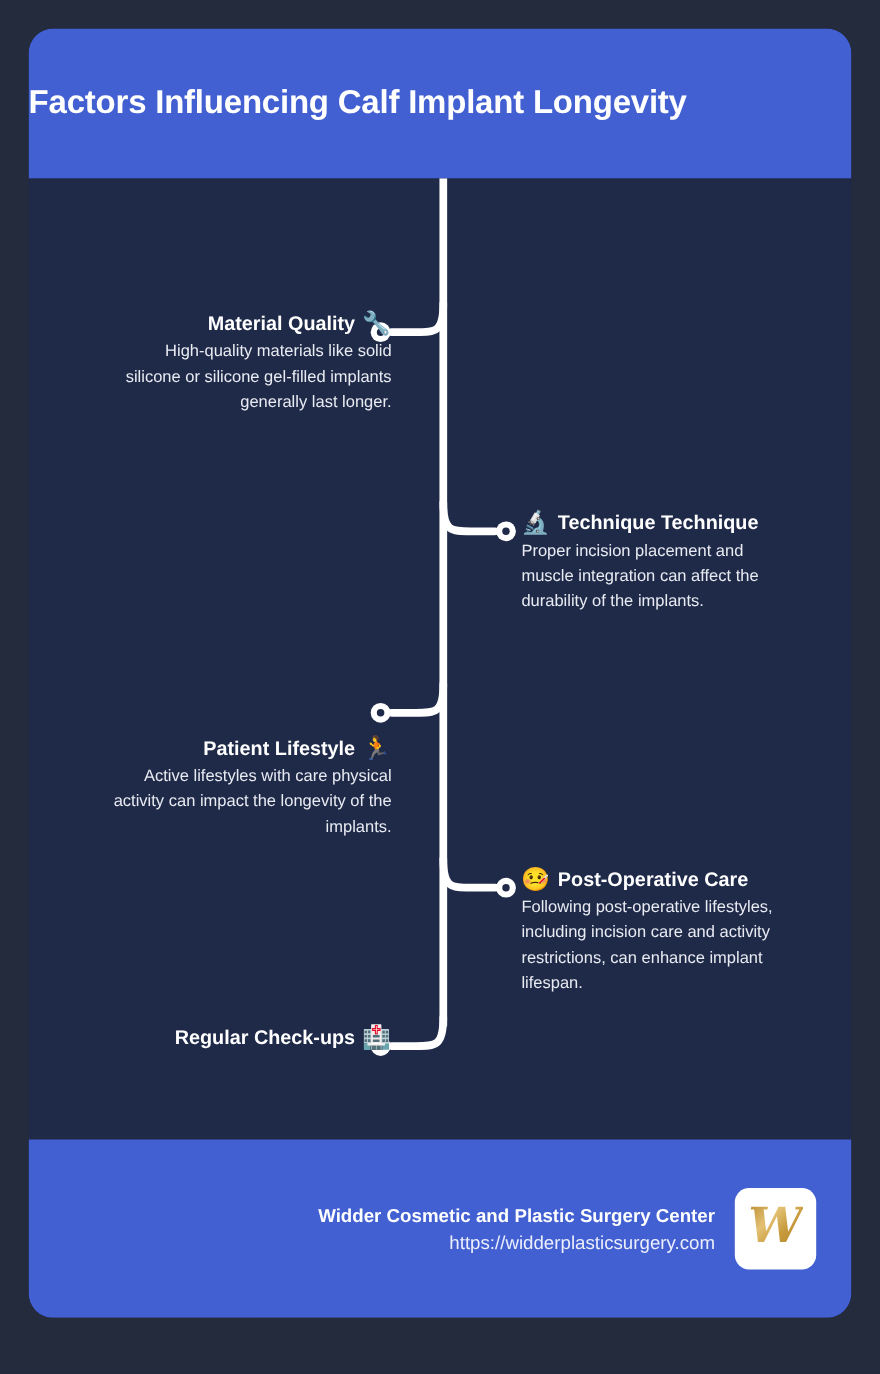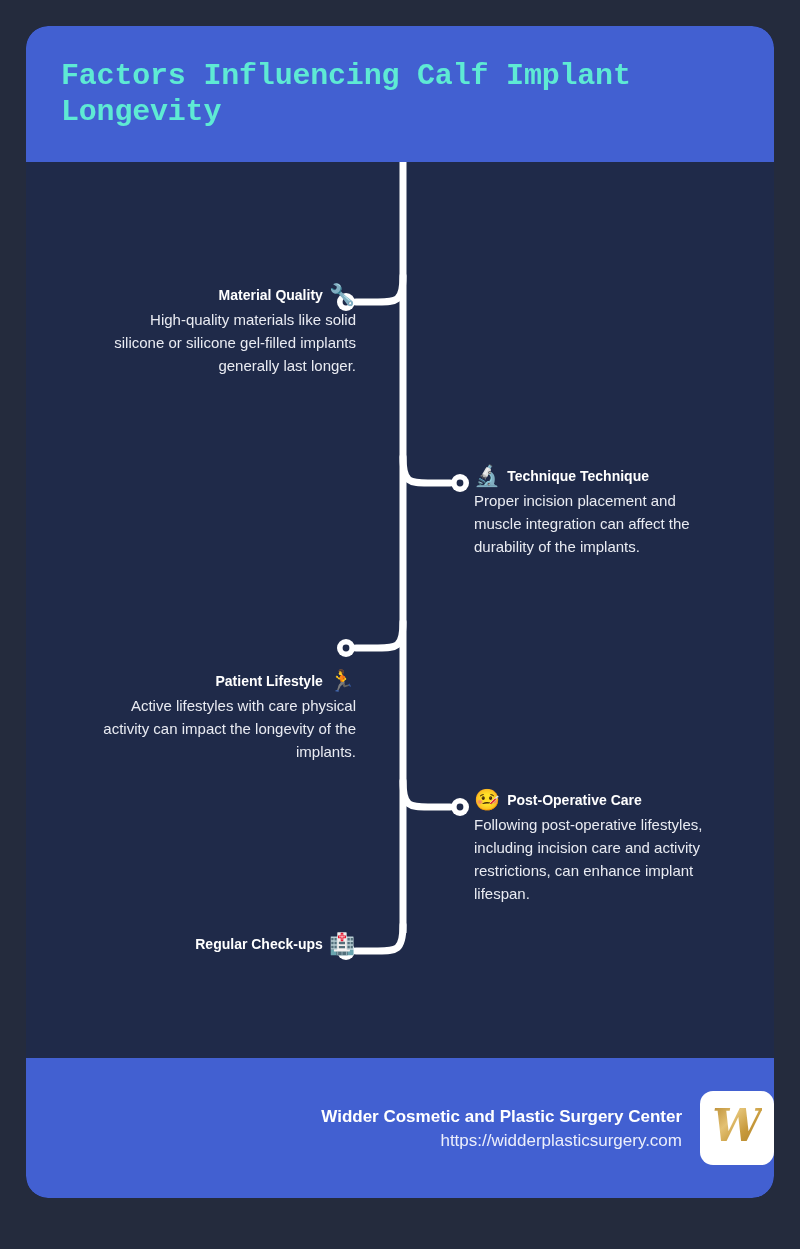--- a/index.html
+++ b/index.html
@@ -37,28 +37,26 @@
     left: 0;
     top: 0;
     width: 748px;
     height: 136px;
     background: #4260d1;
     border-radius: 22px 22px 0 0;
     display: flex;
     align-items: center;
   }
   .header-title {
-    color: #5eead4;
+    color: #ffffff;
     font-size: 30px;
     font-weight: bold;
     letter-spacing: -0.2px;
-    padding-left: 35px;
     padding-right: 20px;
     line-height: 1.2;
-    font-family: Liberation Mono, monospace;
   }
 
   
   .body {
     position: absolute;
     left: 0;
     top: 136px;
     width: 748px;
     height: 896px;
   }
@@ -96,21 +94,21 @@
   .item-head {
     display: flex;
     align-items: center;
     gap: 7px;
     margin-bottom: 3px;
   }
   .item.left .item-head { justify-content: flex-end; }
 
   .item-title {
     color: #ffffff;
-    font-size: 14px;
+    font-size: 18px;
     font-weight: bold;
     white-space: nowrap;
   }
 
   .item-icon {
     font-size: 21px;
     line-height: 1;
     filter: saturate(1.05);
   }
 
@@ -126,26 +124,27 @@
   #item-3 { top: 468px; margin-top: 40px; }
   #item-4 { top: 627px; }
   #item-5 { top: 771px; }
 
   
   .footer {
     position: absolute;
     left: 0;
     bottom: 0;
     width: 748px;
-    height: 140px;
+    height: 162px;
     background: #4260d1;
     border-radius: 0 0 22px 22px;
     display: flex;
     align-items: center;
     justify-content: flex-end;
+    padding-right: 32px;
     gap: 18px;
   }
   .footer-text { text-align: right; }
   .footer-name {
     color: #ffffff;
     font-size: 17px;
     font-weight: bold;
     line-height: 26px;
   }
   .footer-url {

